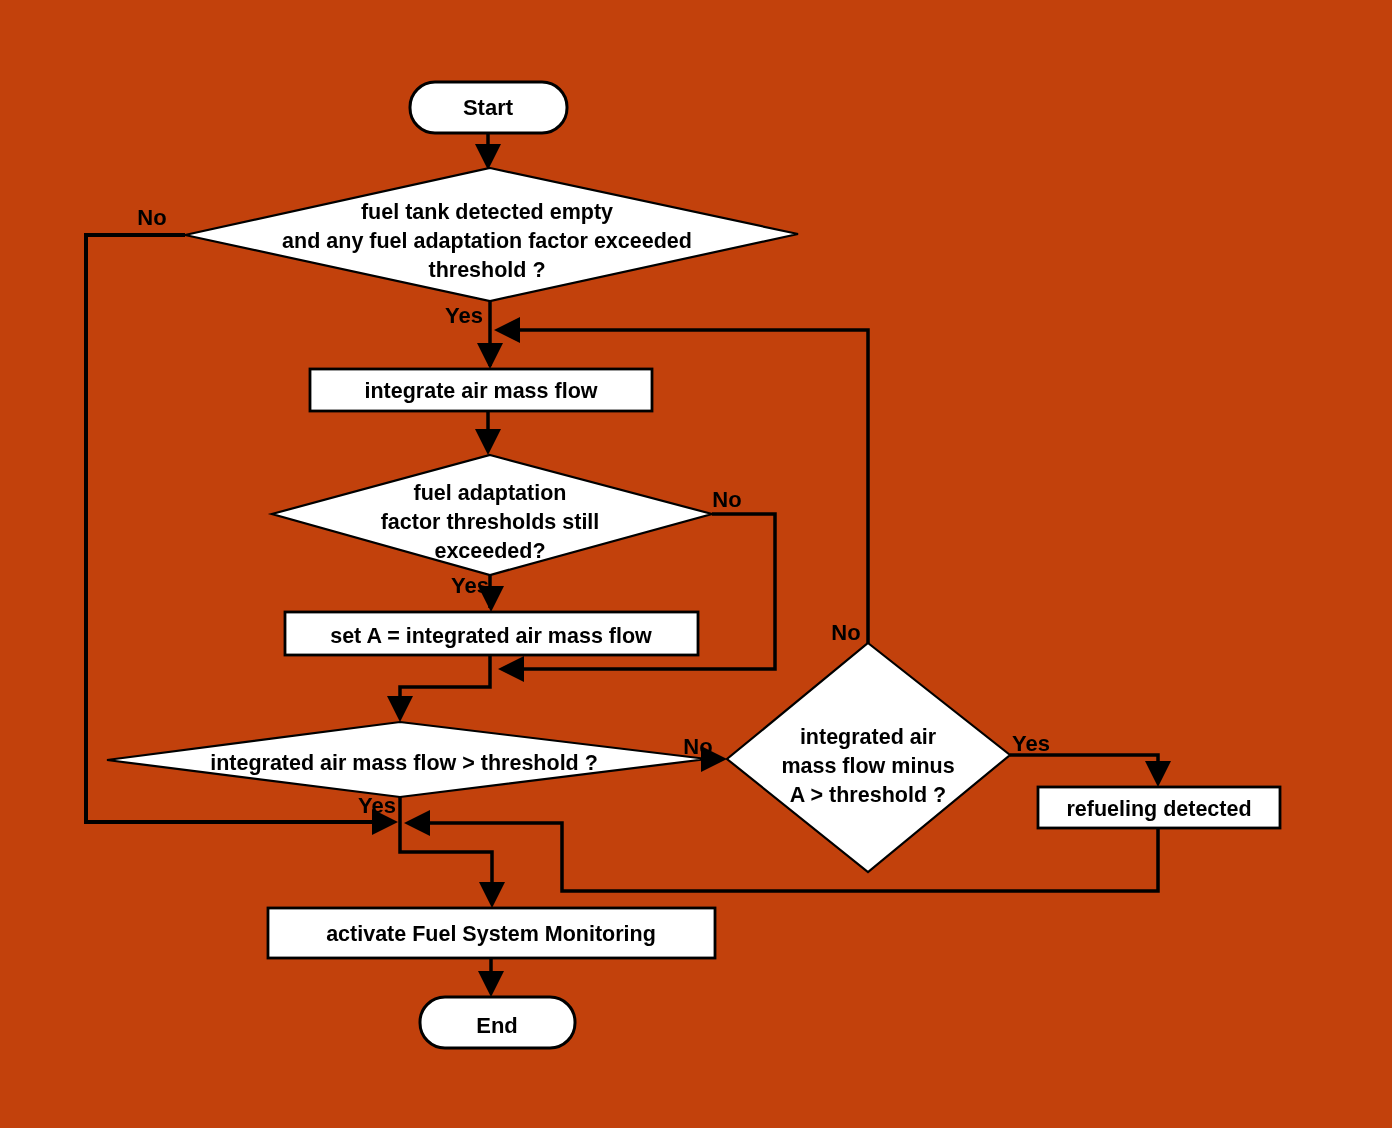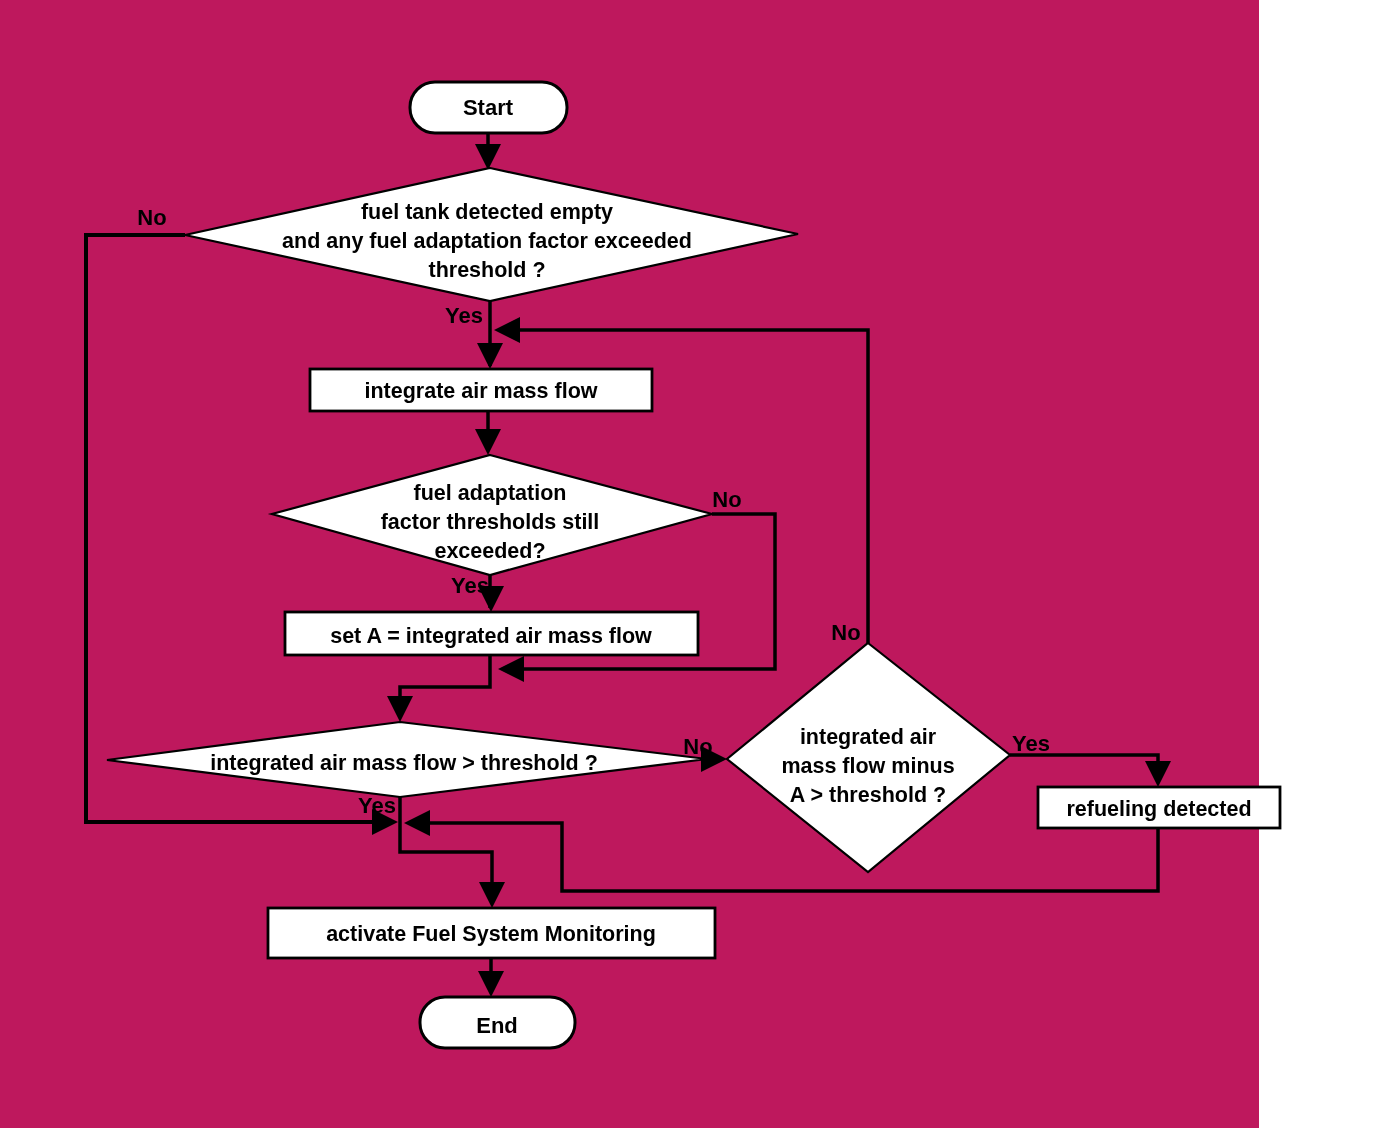--- a/index.html
+++ b/index.html
@@ -4,23 +4,23 @@
 <style>
   html, body {
     margin: 0;
     padding: 0;
     background: #ffffff;
     width: 1392px;
     height: 1128px;
     overflow: hidden;
   }
   .canvas-wrap {
-    width: 1259px;
+    width: 1392px;
     height: 1128px;
-    background: #be185d;
+    background: #c2410c;
     text-align: center;
   }
   svg {
     display: block;
     font-family: "Liberation Sans", "DejaVu Sans", sans-serif;
   }
   .shape {
     fill: #ffffff;
     stroke: #000000;
   }

